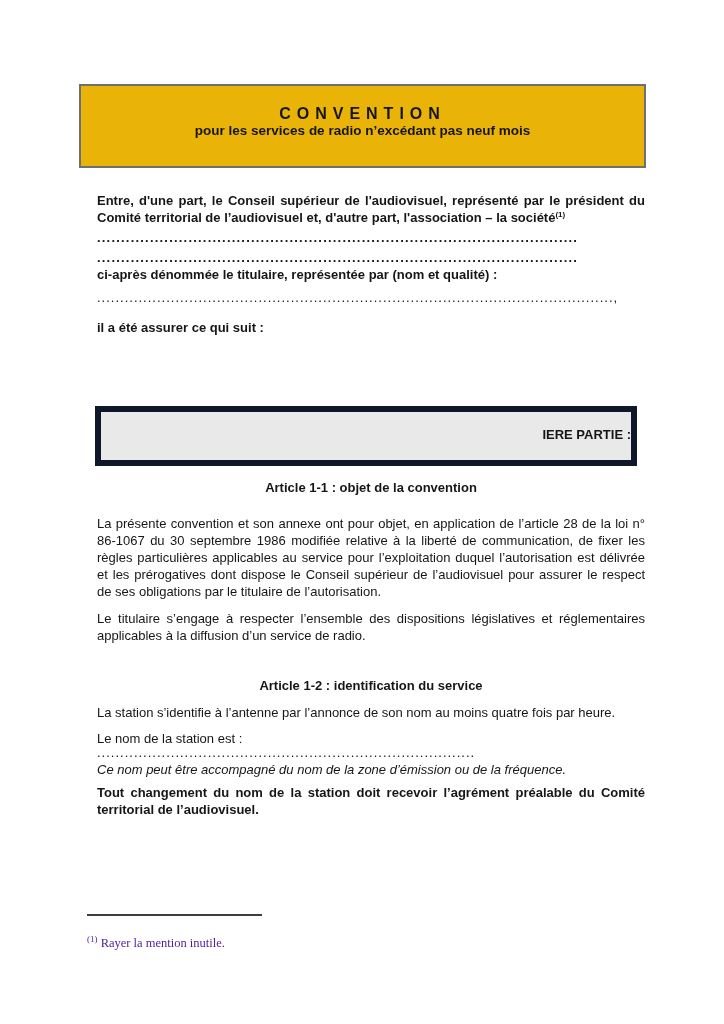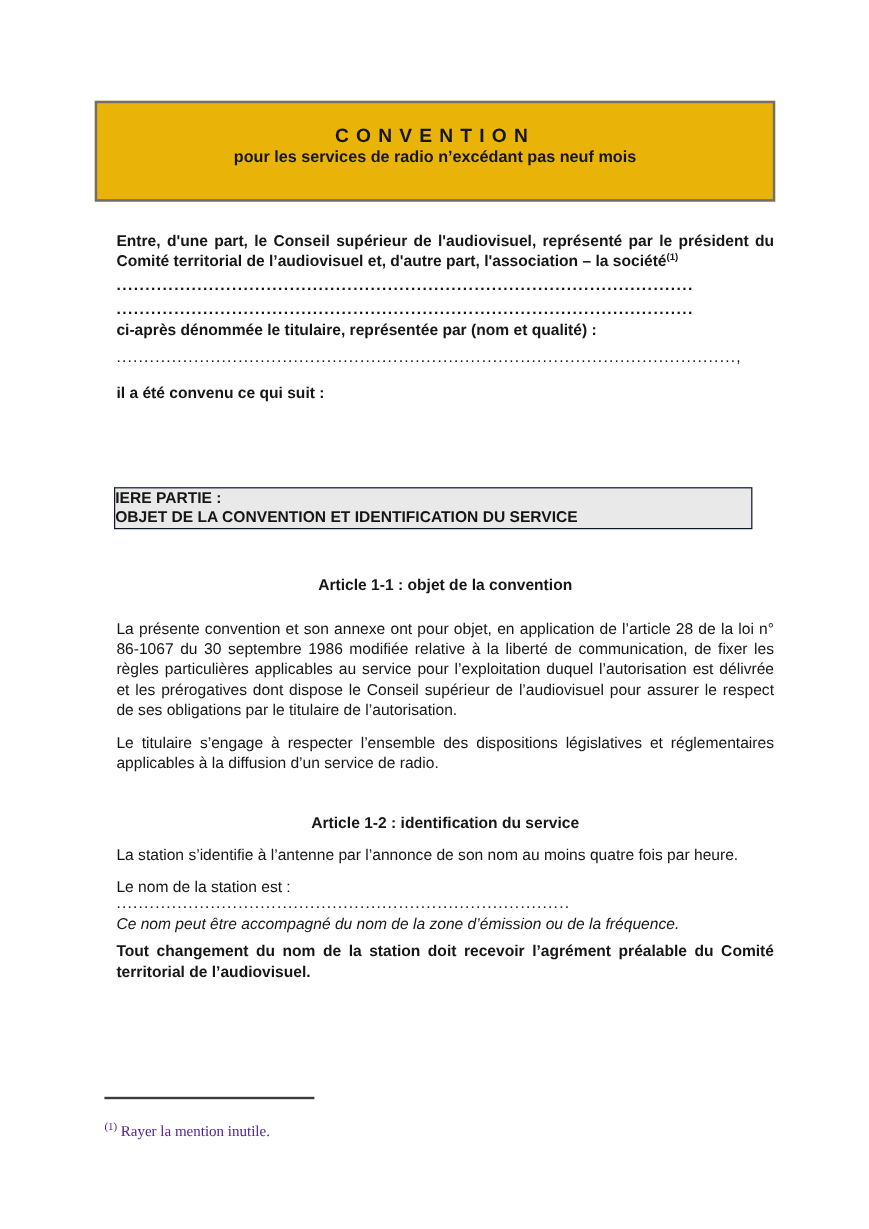--- a/index.html
+++ b/index.html
@@ -60,26 +60,26 @@
   .dots-2    { top: 250px; }
   .p-denom   { top: 266px; }
   .dots-3    { top: 290px; }
   .p-agree   { top: 319px; }
 
   .part-box {
     position: absolute;
     left: 8px; top: 406px;
     width: 530px; height: 33px;
     background: #e9e9e9;
-    border: 1px solid #0f172a;
-    text-align: left;
+    border: 6px solid #0f172a;
+    text-align: right;
     font-size: 13px;
     font-weight: bold;
     line-height: 16px;
-    padding-top: 0;
+    padding-top: 15px;
   }
 
   .h-art11   { top: 479px; }
   .p-a11-1   { top: 515px; }
   .p-a11-2   { top: 610px; }
   .h-art12   { top: 665px; margin-top: 12px; }
   .p-station { top: 704px; }
   .p-nomlbl  { top: 730px; }
   .dots-4    { top: 745px; }
   .p-italic  { top: 761px; font-style: italic; }
@@ -117,25 +117,24 @@
 
     <p class="p-intro body-text bold just"><span>Entre, d'une part, le Conseil supérieur de l'audiovisuel, représenté par le président du Comité territorial de l’audiovisuel et, d'autre part, l'association – la société</span><sup class="ref">(1)</sup></p>
 
     <div class="dots-1 dots bold">....................................................................................................</div>
     <div class="dots-2 dots bold">....................................................................................................</div>
 
     <p class="p-denom body-text bold">ci-après dénommée le titulaire, représentée par (nom et qualité) :</p>
 
     <div class="dots-3 dots">................................................................................................................,</div>
 
-    <p class="p-agree body-text bold">il a été convenu ce qui suit :</p>
+    <p class="p-agree body-text bold">il a été assurer ce qui suit :</p>
 
     <div class="part-box">
       <div>IERE PARTIE :</div>
-      <div>OBJET DE LA CONVENTION ET IDENTIFICATION DU SERVICE</div>
     </div>
 
     <h3 class="h-art11 body-text bold center">Article 1-1 : objet de la convention</h3>
 
     <p class="p-a11-1 body-text just">La présente convention et son annexe ont pour objet, en application de l’article 28 de la loi n° 86-1067 du 30 septembre 1986 modifiée relative à la liberté de communication, de fixer les règles particulières applicables au service pour l’exploitation duquel l’autorisation est délivrée et les prérogatives dont dispose le Conseil supérieur de l’audiovisuel pour assurer le respect de ses obligations par le titulaire de l’autorisation.</p>
 
     <p class="p-a11-2 body-text just">Le titulaire s’engage à respecter l’ensemble des dispositions législatives et réglementaires applicables à la diffusion d’un service de radio.</p>
 
     <h3 class="h-art12 body-text bold center">Article 1-2 : identification du service</h3>
 

